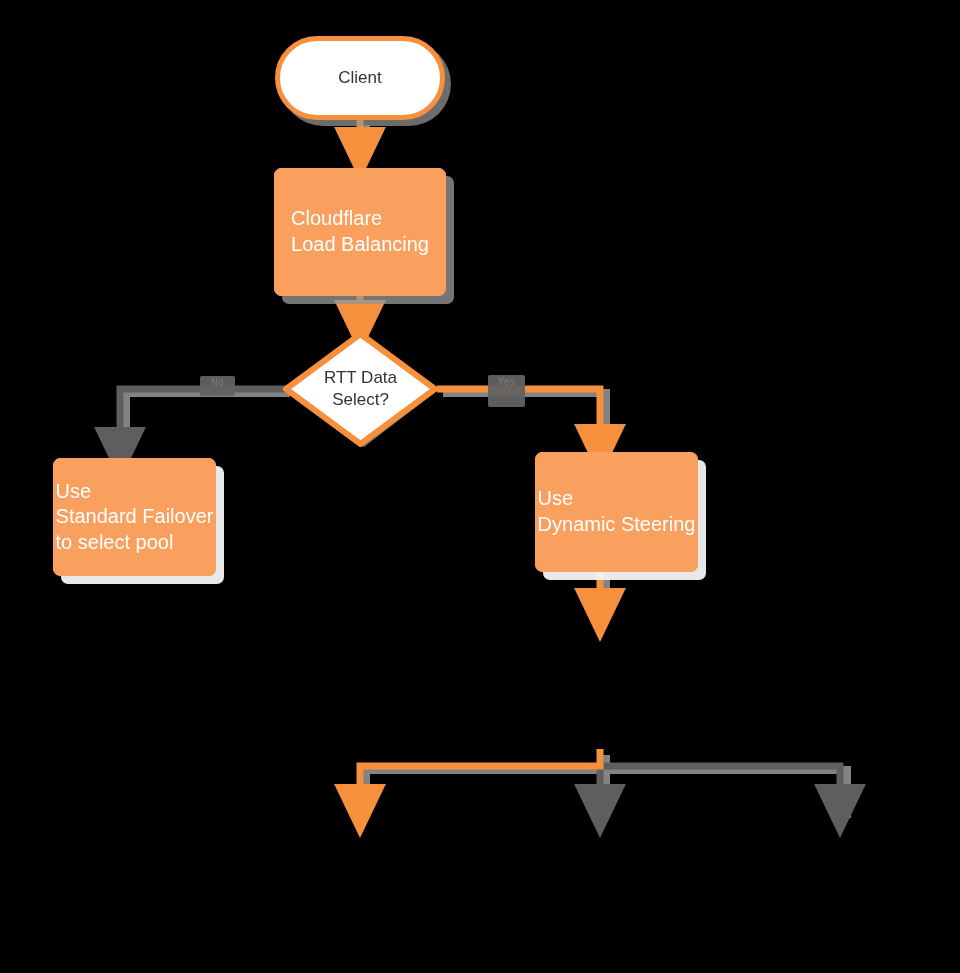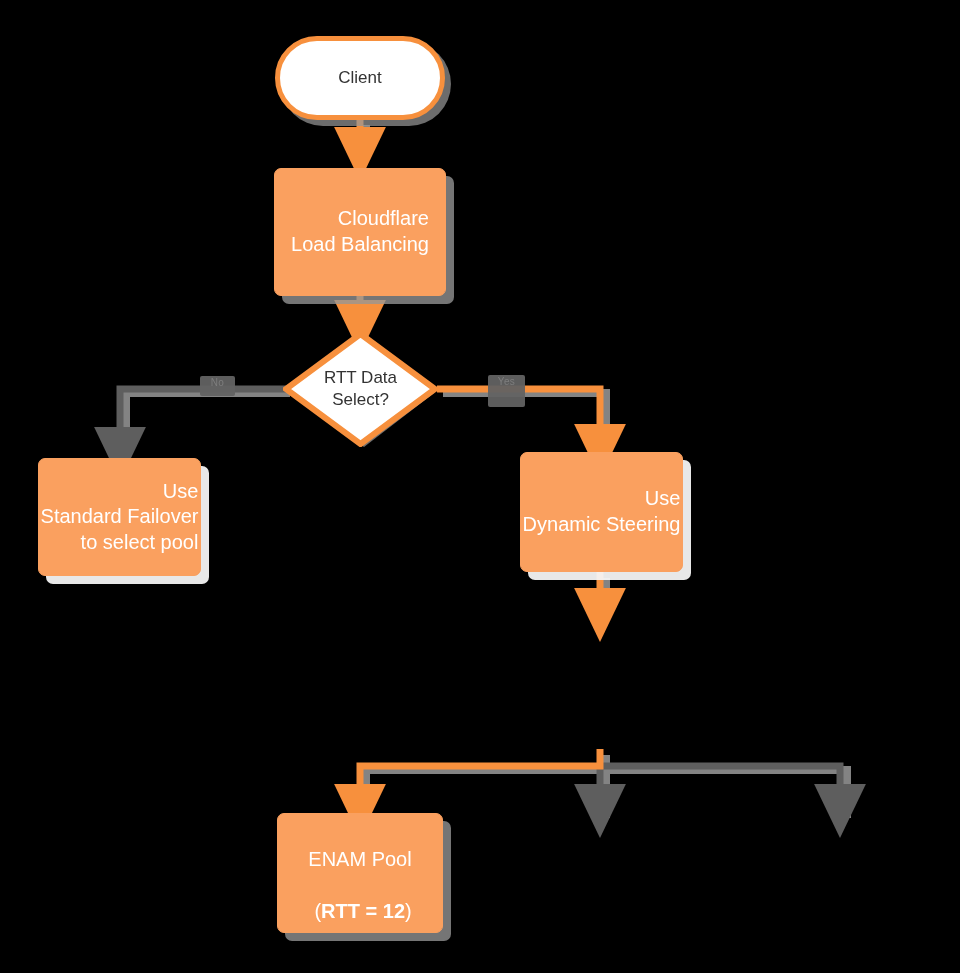--- a/index.html
+++ b/index.html
@@ -24,21 +24,21 @@
     top: 0;
     width: 960px;
     height: 973px;
   }
   .node {
     position: absolute;
     box-sizing: border-box;
     display: flex;
     align-items: center;
     justify-content: center;
-    text-align: right;
+    text-align: left;
     line-height: 1.28;
     z-index: 5;
   }
   .node .label {
     white-space: pre-line;
     pointer-events: none;
   }
   
   .node.stadium {
     background: #ffffff;
@@ -54,20 +54,21 @@
     border: 1px solid #faa05f;
     border-radius: 7px;
     color: #ffffff;
     font-size: 20px;
   }
   .node.shadow-gray {
     box-shadow: 8px 8px 0 0 rgba(150,150,150,0.78);
   }
   .node.shadow-white {
     box-shadow: 8px 8px 0 0 rgba(244,244,244,0.95);
+    margin-left: 15px;
   }
   
   .diamond-wrap {
     position: absolute;
     z-index: 5;
   }
   .diamond-shape {
     position: absolute;
     left: 0;
     top: 0;
@@ -170,22 +171,16 @@
 Standard Failover
 to select pool</span>
   </div>
 
   <div class="node process shadow-white" style="left:520px; top:452px; width:163px; height:120px;">
     <span class="label">Use
 Dynamic Steering</span>
   </div>
 
 
-  <div class="node process shadow-gray" style="left:277px; top:813px; width:166px; height:120px;">
-    <span class="label">
-      <span>ENAM Pool</span><br>
-      <span>(</span><span class="bold">RTT = 12</span><span>)</span>
-    </span>
-  </div>
 
 
 
 </div>
 
 </body></html>

